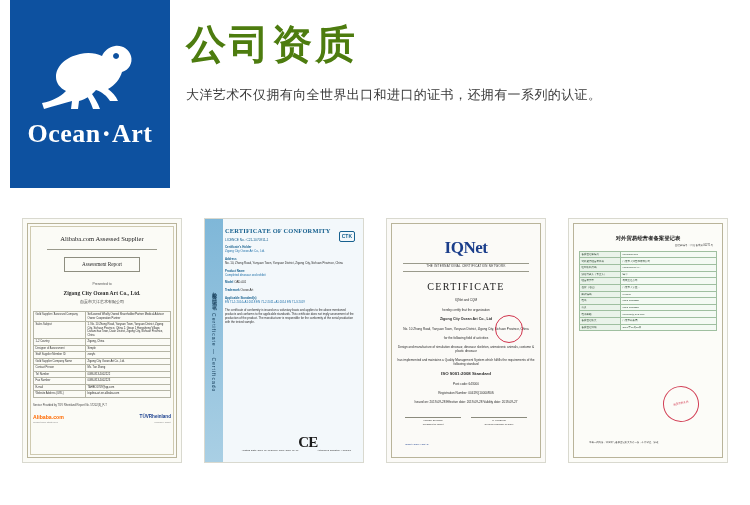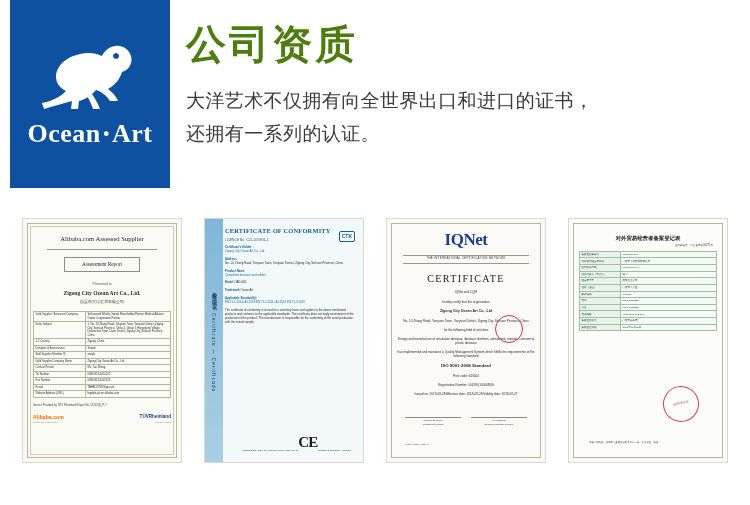--- a/index.html
+++ b/index.html
@@ -65,21 +65,21 @@
   .title-cn {
     color: #4d7c0f;
     font-size: 40px;
     font-weight: bold;
     letter-spacing: 3px;
     margin: 0 0 18px 0;
     line-height: 1.1;
   }
   .subtitle-cn {
     color: #3a3a3a;
-    font-size: 19px;
+    font-size: 13px;
     line-height: 1.75;
     max-width: 420px;
     margin: 0;
     letter-spacing: 0.4px;
   }
 
   
   .certs {
     position: absolute;
     left: 0;
@@ -241,21 +241,21 @@
     justify-content: flex-end;
     align-items: flex-end;
     font-size: 2.5px;
     color: #333;
   }
 
   
   .c3 { background: #fbfaf7; }
   .c3 .iq {
     text-align: center;
-    margin-top: 0;
+    margin-top: 8px;
     font-family: "Liberation Serif", serif;
   }
   .c3 .iq .word {
     font-size: 17px;
     font-weight: bold;
     color: #1b3e8b;
     letter-spacing: -0.5px;
   }
   .c3 .iq-sub {
     text-align: center;

